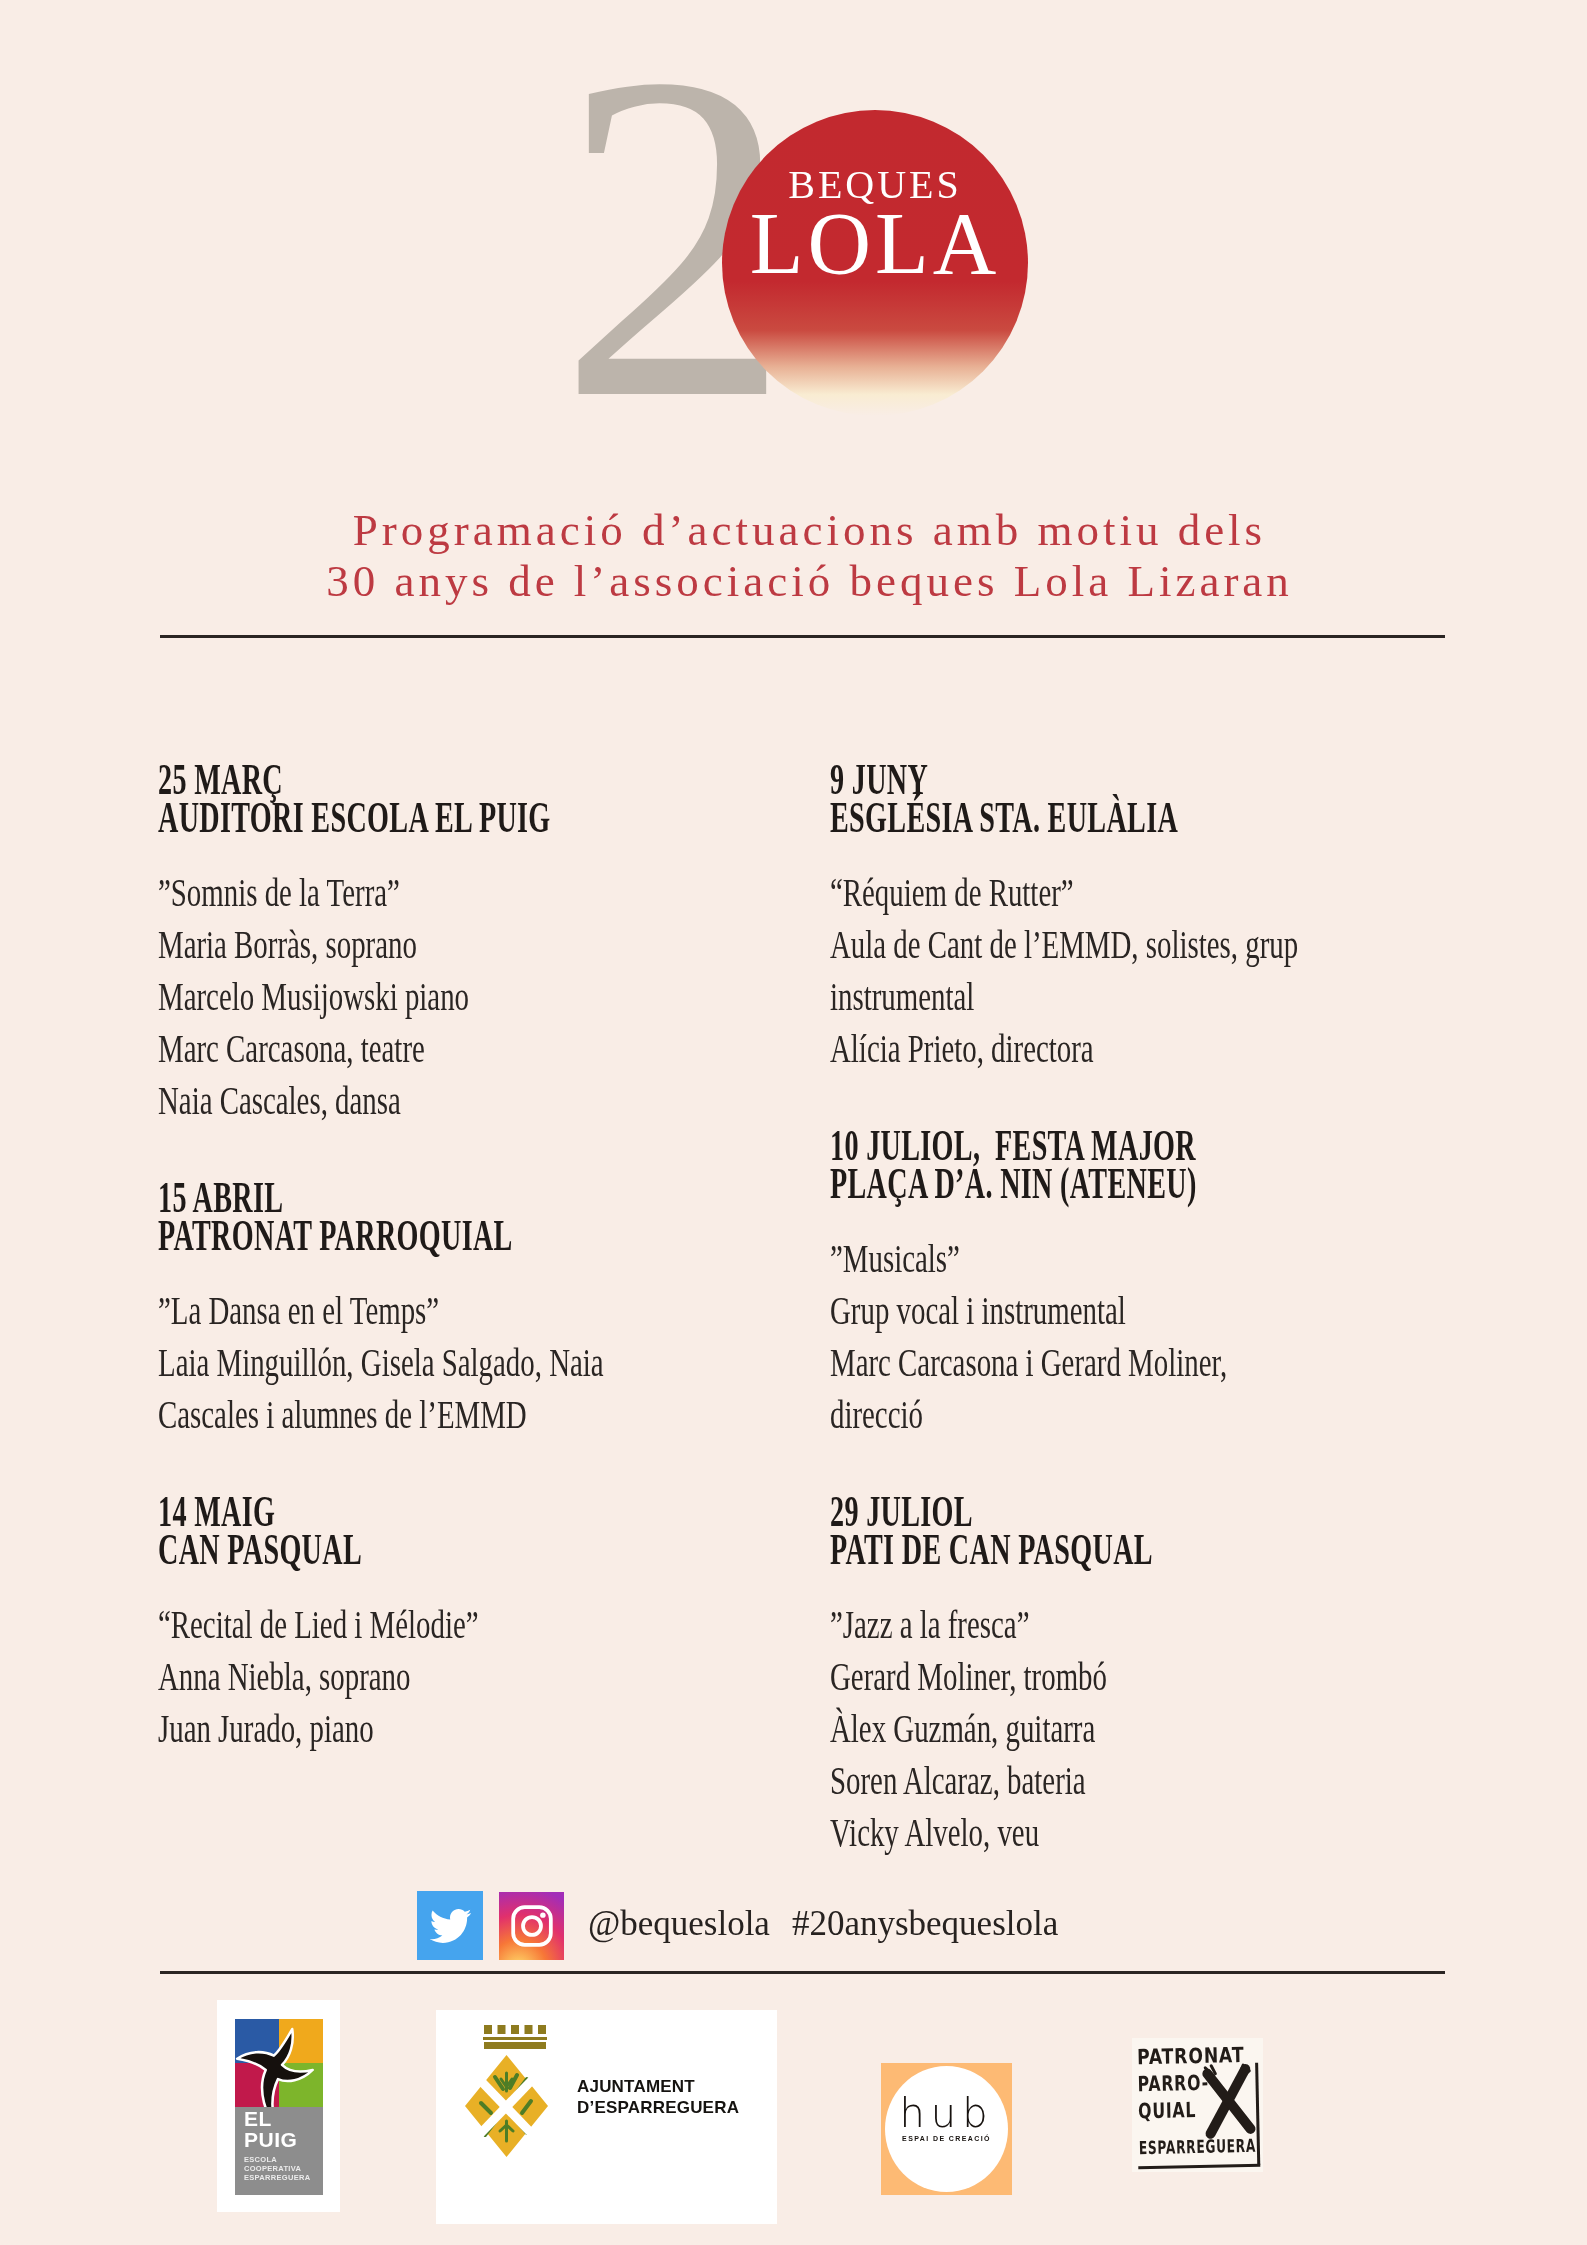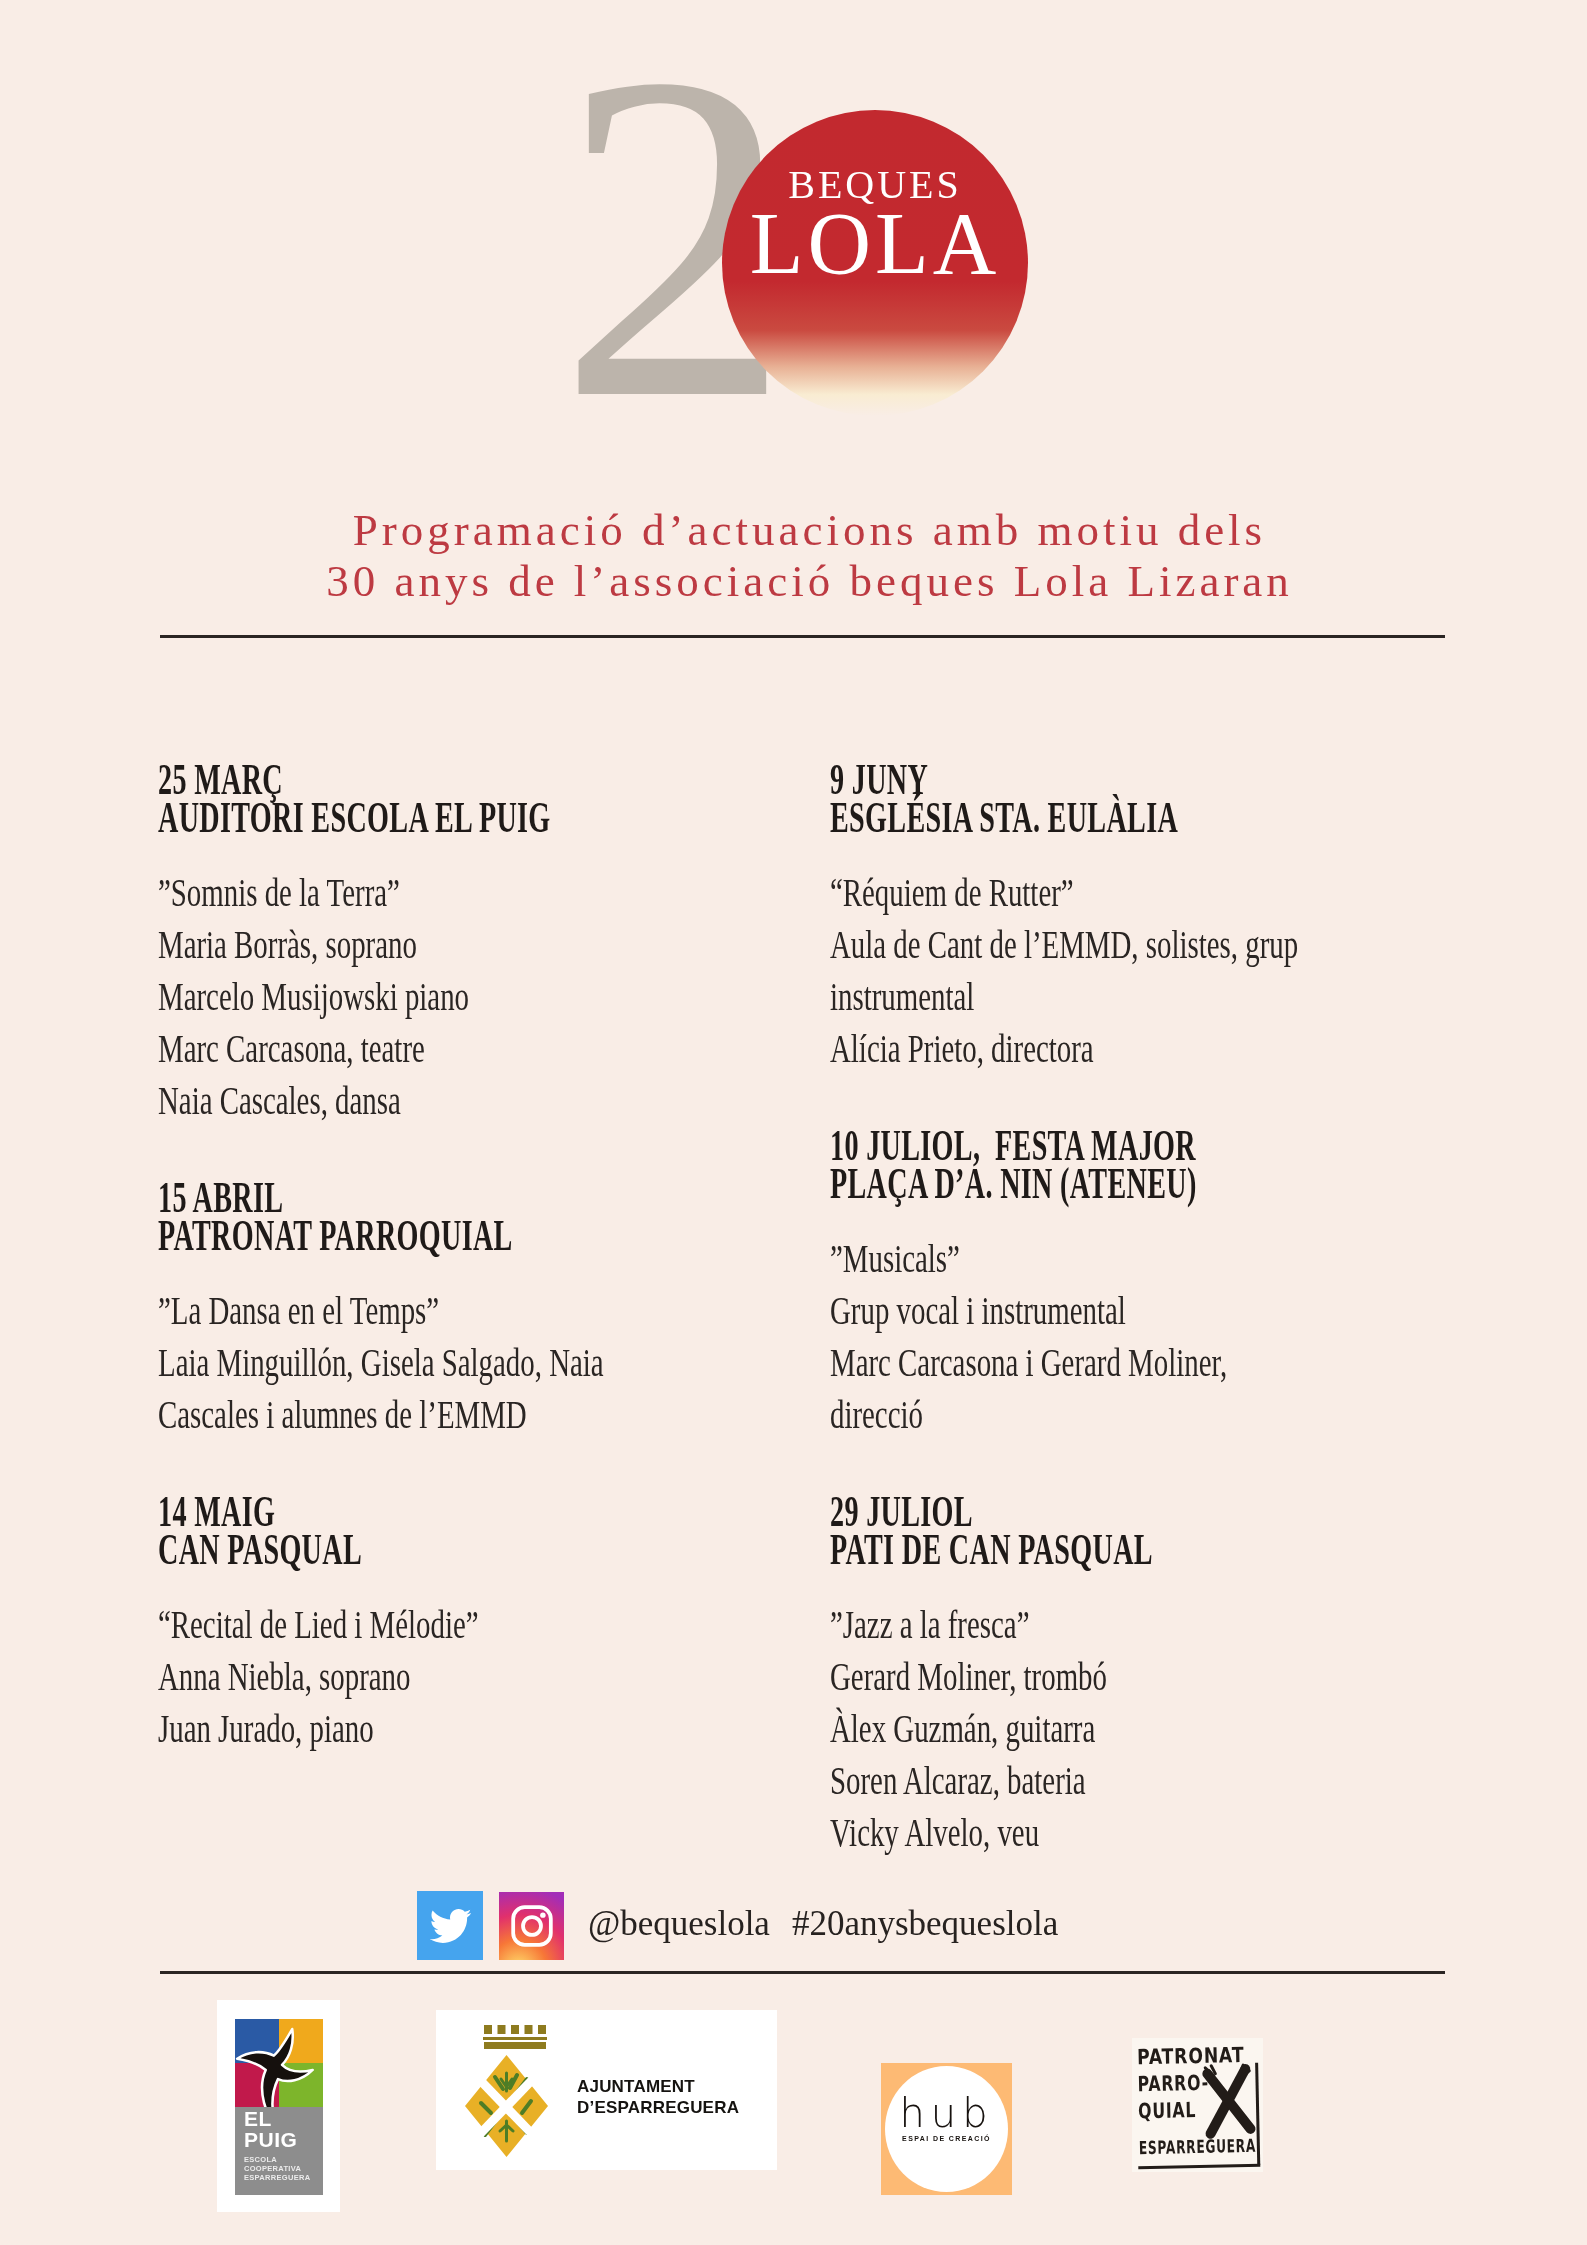--- a/index.html
+++ b/index.html
@@ -72,21 +72,21 @@
   .ep-cell.c4{left:44px;top:44px;background:#7db52b;}
   .ep-bird{position:absolute;left:12px;top:18px;width:102px;height:112px;}
   .ep-gray{
     position:absolute;left:18px;top:107px;width:88px;height:88px;background:#8d8d8d;
     color:#fff;font-family:"Liberation Sans",sans-serif;
     padding:1px 0 0 9px;box-sizing:border-box;
   }
   .ep-title{font-size:21px;font-weight:bold;line-height:21px;letter-spacing:0.5px;}
   .ep-sub{margin-top:5px;font-size:7.5px;line-height:9px;letter-spacing:0.3px;color:#ececec;font-weight:bold;}
   .ep-sub span{display:block;}
-  .card-ajuntament{left:436px;top:2010px;width:341px;height:160px;}
+  .card-ajuntament{left:436px;top:2010px;width:341px;height:214px;}
   .aj-crown{position:absolute;left:47px;top:15px;}
   .aj-diamond{position:absolute;left:29px;top:45px;}
   .aj-text{
     position:absolute;left:141px;top:66px;
     font-family:"Liberation Sans",sans-serif;font-weight:bold;
     font-size:17px;line-height:21px;color:#151310;letter-spacing:0.2px;
   }
   .aj-text span{display:block;white-space:pre;}
   .card-hub{left:881px;top:2039px;width:131px;height:132px;background:#fdba74;margin-top:24px;}
   .hub-ellipse{

